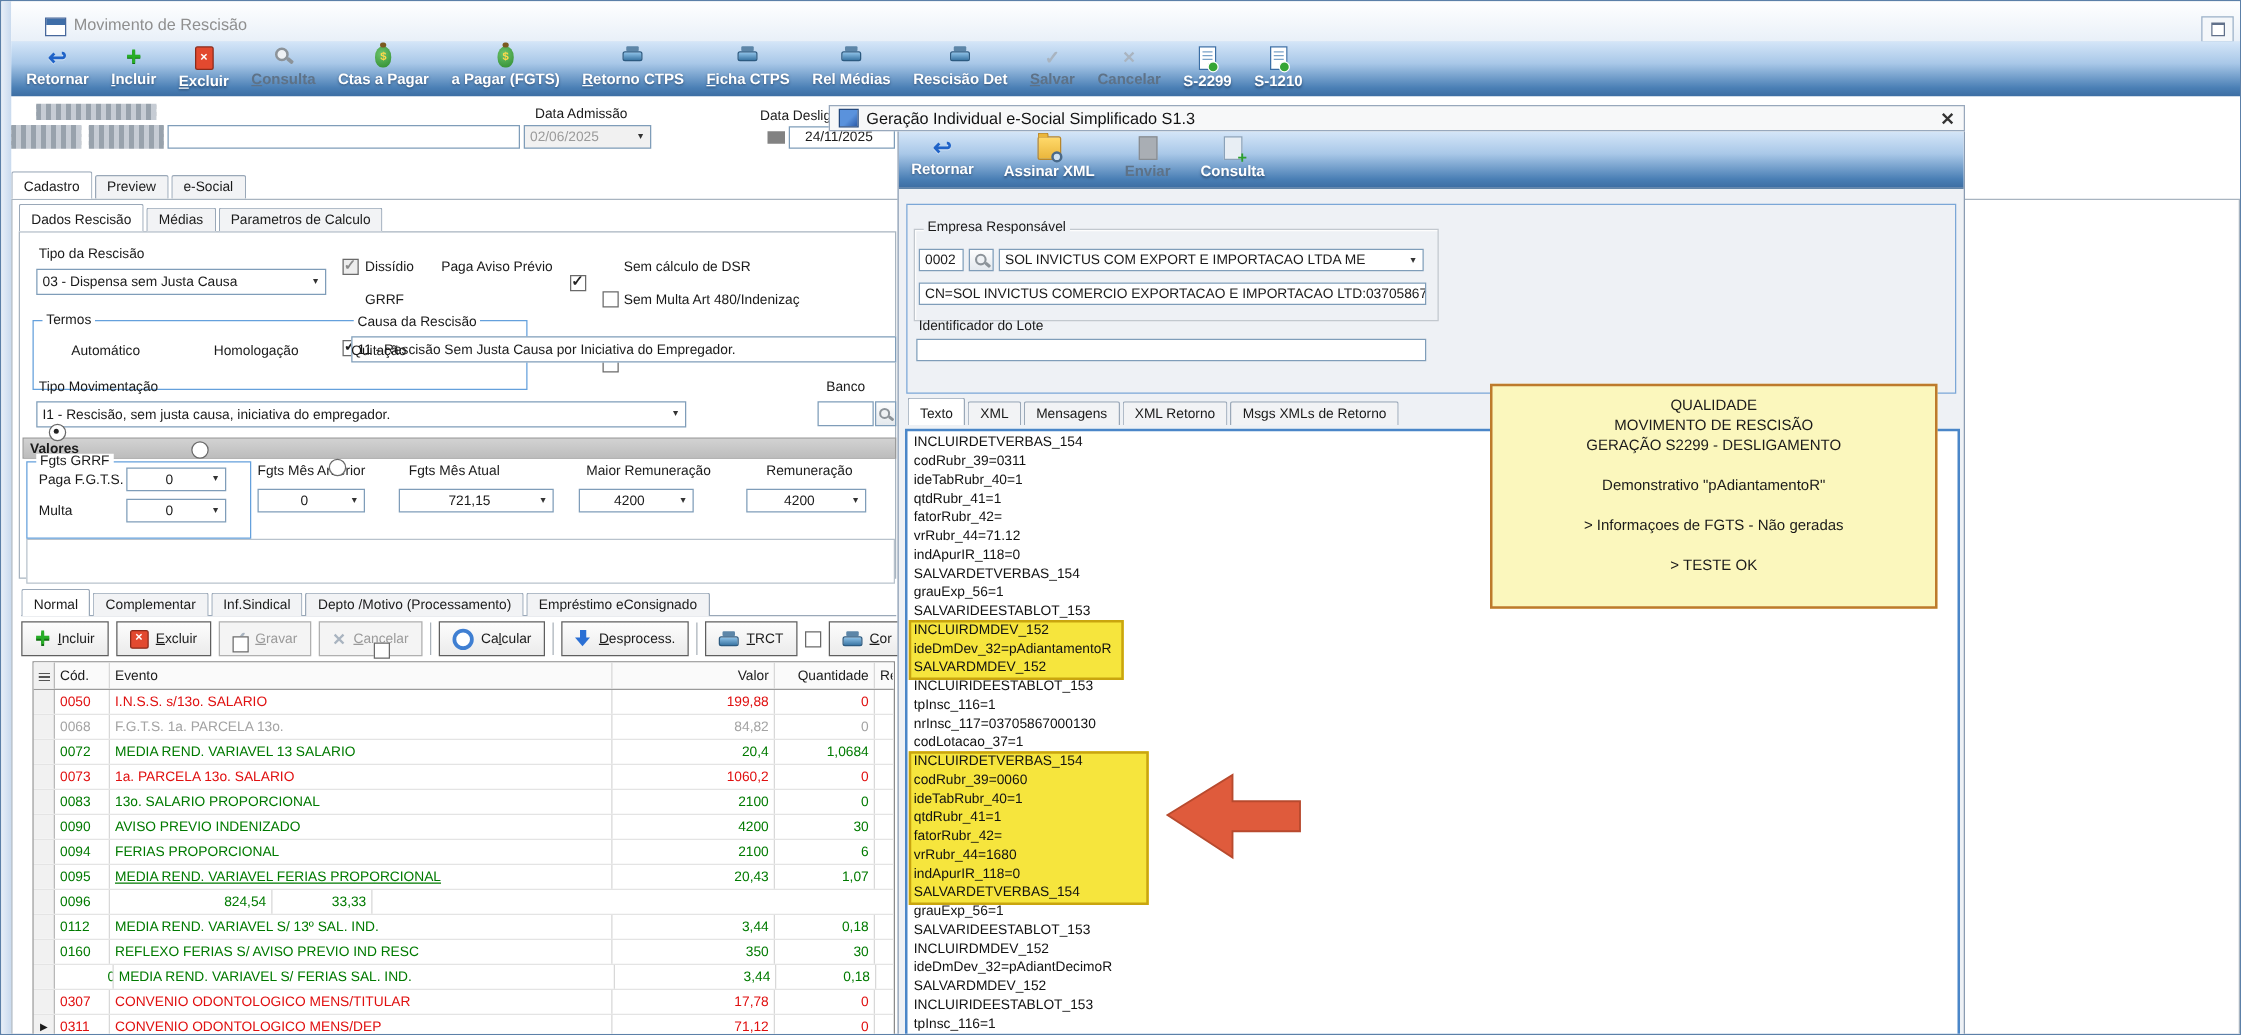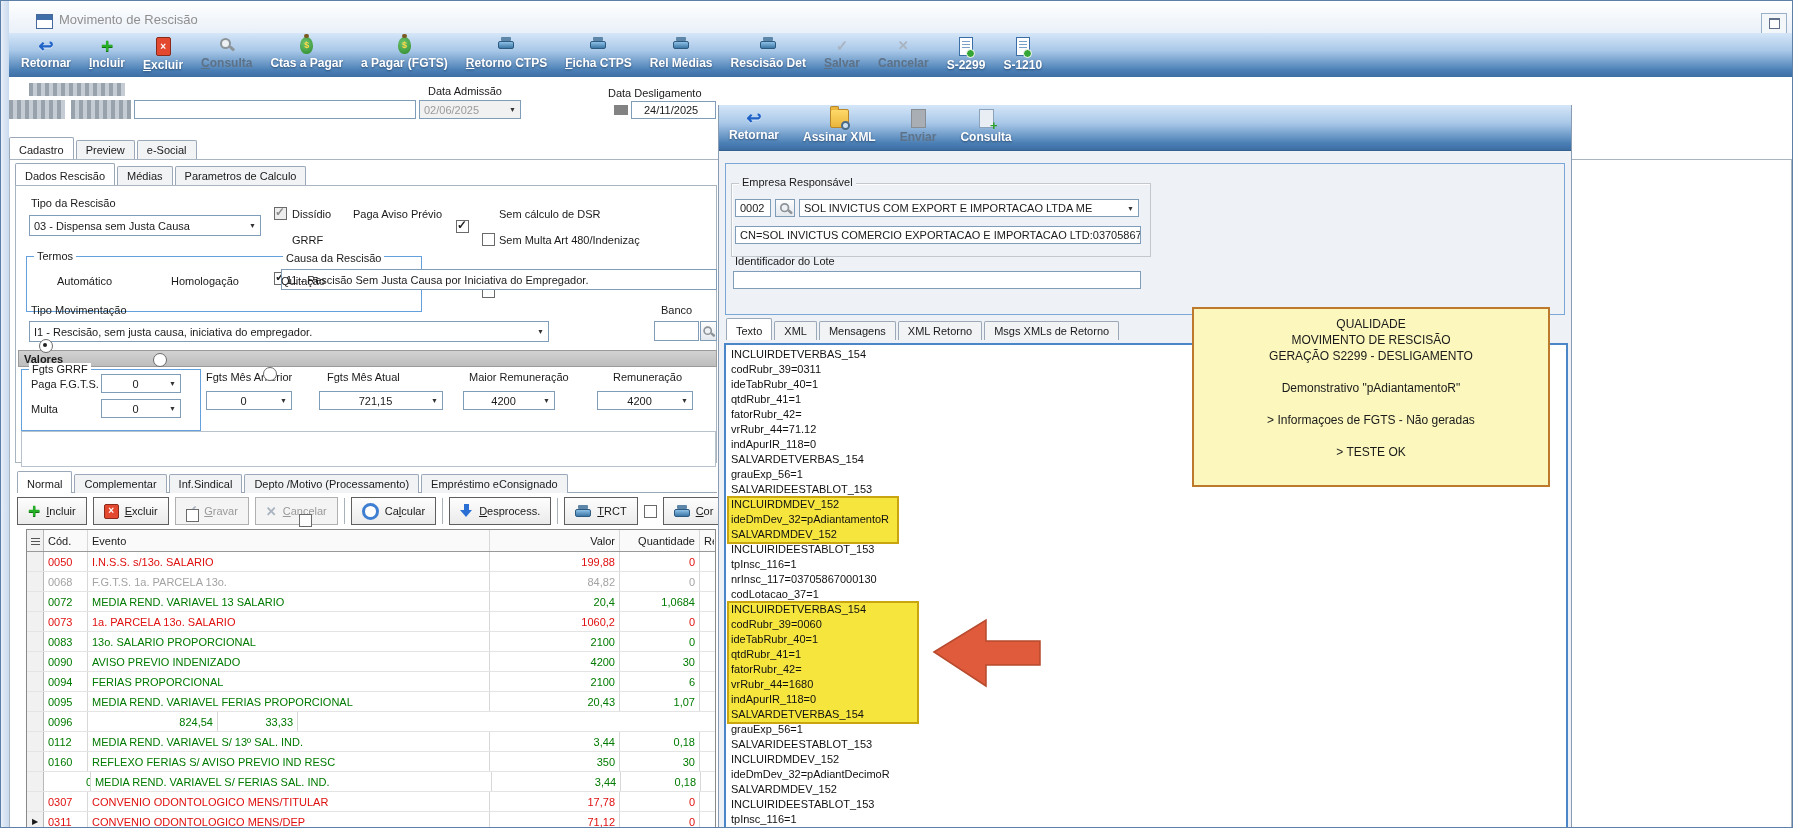--- a/index.html
+++ b/index.html
@@ -412,21 +412,21 @@
         <div class="tc c-sel"></div>
         <div class="tc c-code" style="color: rgb(0, 122, 0);">0094</div>
         <div class="tc c-event" style="color: rgb(0, 122, 0);">FERIAS PROPORCIONAL</div>
         <div class="tc c-val" style="color: rgb(0, 122, 0);">2100</div>
         <div class="tc c-qty" style="color: rgb(0, 122, 0);">6</div>
         <div class="tc c-ref" style="color: rgb(0, 122, 0);"></div>
       </div>
       <div class="trow">
         <div class="tc c-sel"></div>
         <div class="tc c-code" style="color: rgb(0, 122, 0);">0095</div>
-        <div class="tc c-event" style="color: rgb(0, 122, 0);">MEDIA REND. VARIAVEL FERIAS PROPORCIONAL</div>
+        <div class="tc c-event" style="color: rgb(0, 122, 0); text-decoration: underline;">MEDIA REND. VARIAVEL FERIAS PROPORCIONAL</div>
         <div class="tc c-val" style="color: rgb(0, 122, 0);">20,43</div>
         <div class="tc c-qty" style="color: rgb(0, 122, 0);">1,07</div>
         <div class="tc c-ref" style="color: rgb(0, 122, 0);"></div>
       </div>
       <div class="trow">
         <div class="tc c-sel"></div>
         <div class="tc c-code" style="color: rgb(0, 122, 0);">0096</div>
         <div class="tc c-val" style="color: rgb(0, 122, 0);">824,54</div>
         <div class="tc c-qty" style="color: rgb(0, 122, 0);">33,33</div>
         <div class="tc c-ref" style="color: rgb(0, 122, 0);"></div>
@@ -466,20 +466,25 @@
       <div class="trow">
         <div class="tc c-sel" style="font-size: 8px;">▶</div>
         <div class="tc c-code" style="color: rgb(224, 16, 16);">0311</div>
         <div class="tc c-event" style="color: rgb(224, 16, 16);">CONVENIO ODONTOLOGICO MENS/DEP</div>
         <div class="tc c-val" style="color: rgb(224, 16, 16);">71,12</div>
         <div class="tc c-qty" style="color: rgb(224, 16, 16);">0</div>
         <div class="tc c-ref" style="color: rgb(224, 16, 16);"></div>
       </div>
     </div>
 
+  <div class="abs dlg-title">
+    <span class="dlg-ic"></span>
+    <span class="dlg-title-txt">Geração Individual e-Social Simplificado S1.3</span>
+    <span class="dlg-close">✕</span>
+  </div>
 
   <div class="abs dlg-body">
     <div class="dlg-toolbar" id="dlg-toolbar">
         <div class="tbtn">
           <span class="ich ic-back"></span>
           <span class="lbl">Retornar</span>
         </div>
         <div class="tbtn">
           <span class="ich ic-folder-search"></span>
           <span class="lbl">Assinar XML</span>

